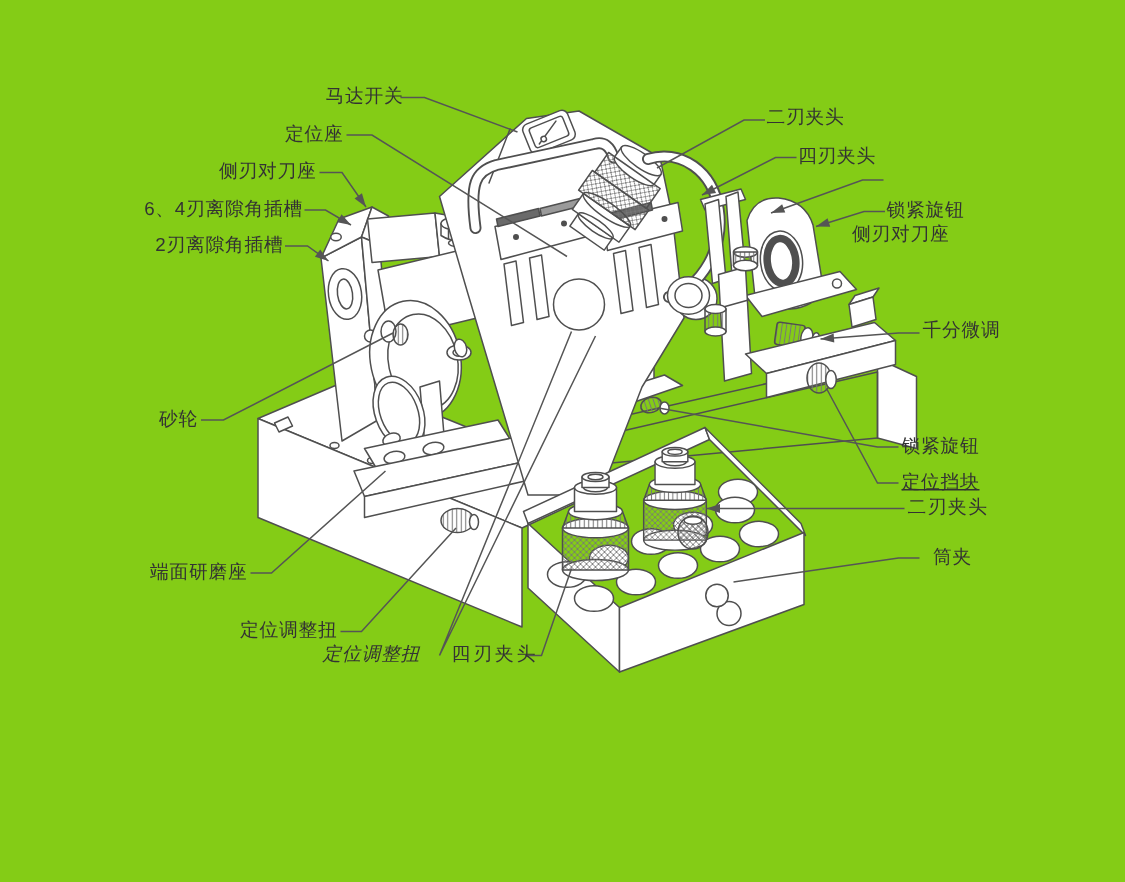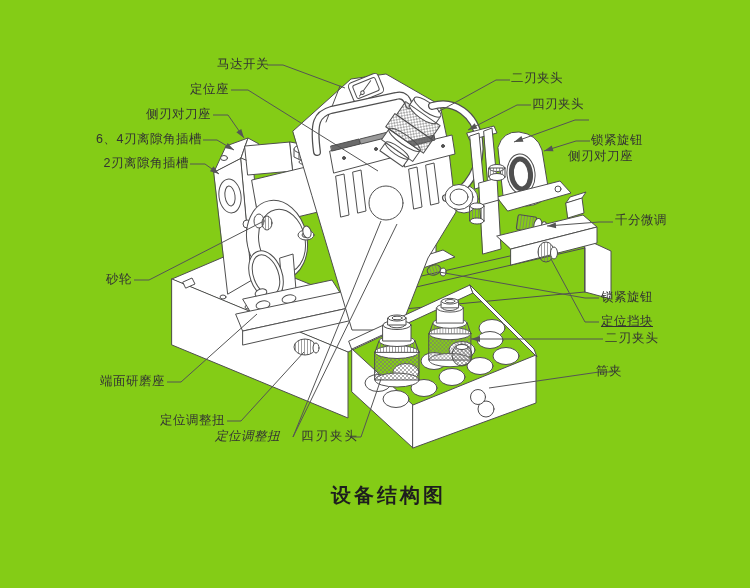--- a/index.html
+++ b/index.html
@@ -20,21 +20,21 @@
   .p-sr{left:301px;top:430px;letter-spacing:2px;}
   
   .p-er{left:511px;top:72px;}
   .p-crsl{left:532px;top:98px;}
   .p-crdd{left:568px;top:113px;margin-top:37px;}
   .p-cm{left:591px;top:134px;}
   .p-qf{left:615px;top:214px;}
   .p-sj{left:601px;top:291px;}
   .p-dwdk{left:601px;top:315px;text-decoration:underline;}
   .p-lr{left:605px;top:332px;letter-spacing:1px;}
-  .p-tj{left:596px;top:365px;}
+  .p-tj{left:622px;top:365px;}
   .title{position:absolute;left:331px;top:482px;font-size:20px;font-weight:600;
          letter-spacing:3px;color:#1e1e1e;}
 </style>
 </head>
 <body>
 
 <div class="stage">
 
 <svg width="750" height="588" viewBox="0 0 750 588">
   <defs>
@@ -283,15 +283,14 @@
 <div class="lbl p-er">二刃夹头</div>
 <div class="lbl p-crsl">四刃夹头</div>
 <div class="lbl p-crdd">侧刃对刀座</div>
 <div class="lbl p-cm">锁紧旋钮</div>
 <div class="lbl p-qf">千分微调</div>
 <div class="lbl p-sj">锁紧旋钮</div>
 <div class="lbl p-dwdk">定位挡块</div>
 <div class="lbl p-lr">二刃夹头</div>
 <div class="lbl p-tj">筒夹</div>
 
-<div class="title">设备结构图</div>
 
 </div>
 
 </body></html>

